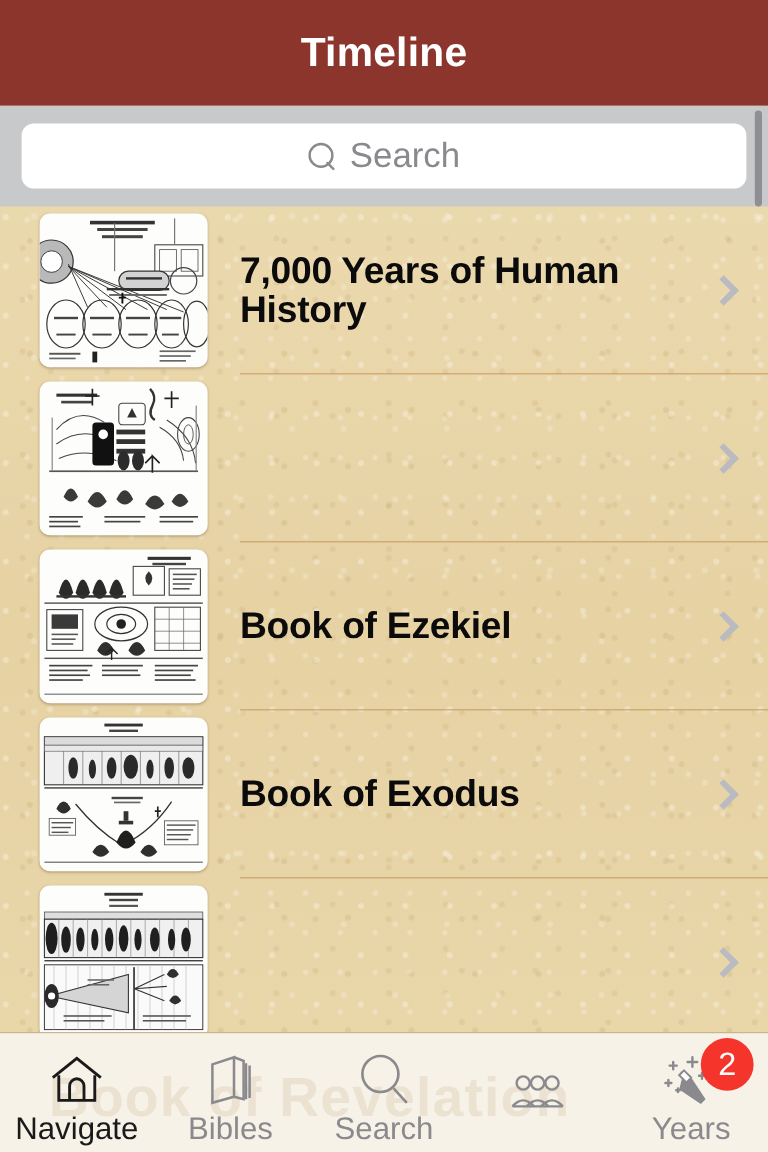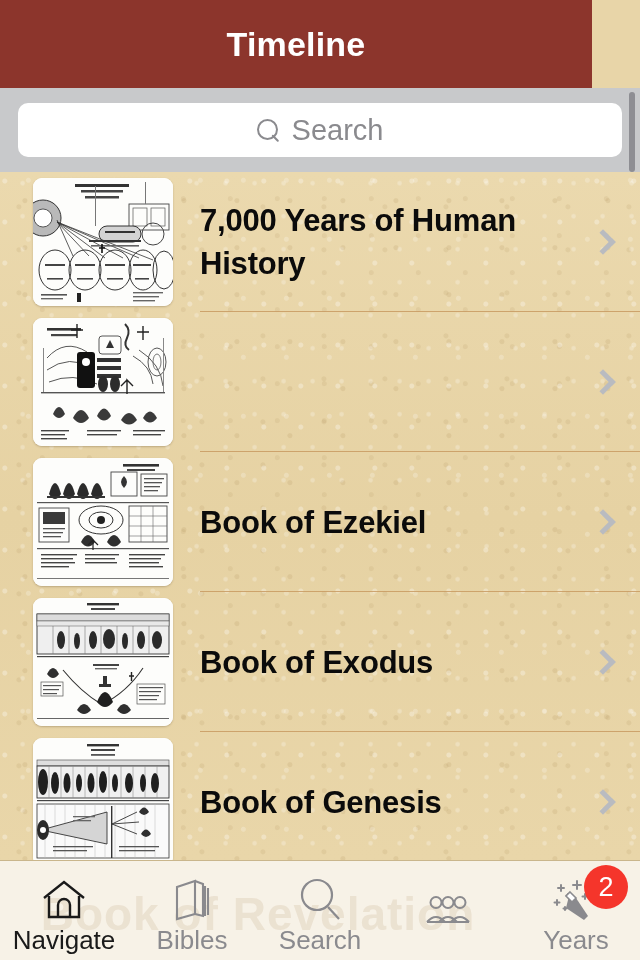--- a/index.html
+++ b/index.html
@@ -13,21 +13,21 @@
 
   #app {
     position:relative;
     width:640px; height:960px;
     overflow:hidden;
   }
 
   
   .nav-bar {
     position:absolute; top:0; left:0;
-    width:592px; height:88px;
+    width:640px; height:88px;
     background:#8C352C;
     display:flex; align-items:center; justify-content:center;
     z-index:40;
   }
   .nav-title {
     color:#ffffff;
     font-size:34px;
     font-weight:bold;
     letter-spacing:0.2px;
   }
@@ -123,21 +123,21 @@
   }
   .thumb svg { display:block; width:100%; height:100%; }
 
   .row-label {
     position:absolute;
     left:200px;
     width:376px;
     color:#0B0B0B;
     font-size:31px;
     font-weight:bold;
-    line-height:43px;
+    line-height:32px;
     letter-spacing:-0.2px;
   }
 
   .chevron {
     position:absolute;
     right:28px;
     width:18px; height:18px;
     border-top:5px solid #B9BBC0;
     border-right:5px solid #B9BBC0;
     transform:rotate(45deg);
@@ -545,21 +545,20 @@
           <g fill="#555">
             <rect x="20" y="108" width="40" height="1.3"></rect>
               <rect x="20" y="112" width="34" height="1.3"></rect>
             <rect x="86" y="108" width="40" height="1.3"></rect>
               <rect x="86" y="112" width="36" height="1.3"></rect>
           </g>
           <rect x="40" y="78" width="22" height="1.3" fill="#666"></rect>
           <rect x="40" y="82" width="18" height="1.3" fill="#666"></rect>
         </svg>
       </div>
-      <div class="row-label">Book of Genesis</div>
       <div class="chevron"></div>
     </div>
 
   </div>
 
   <div class="tab-bar">
     <div class="tab-watermark">Book of Revelation</div>
 
     <div class="tab active">
       <div class="tab-icon">

